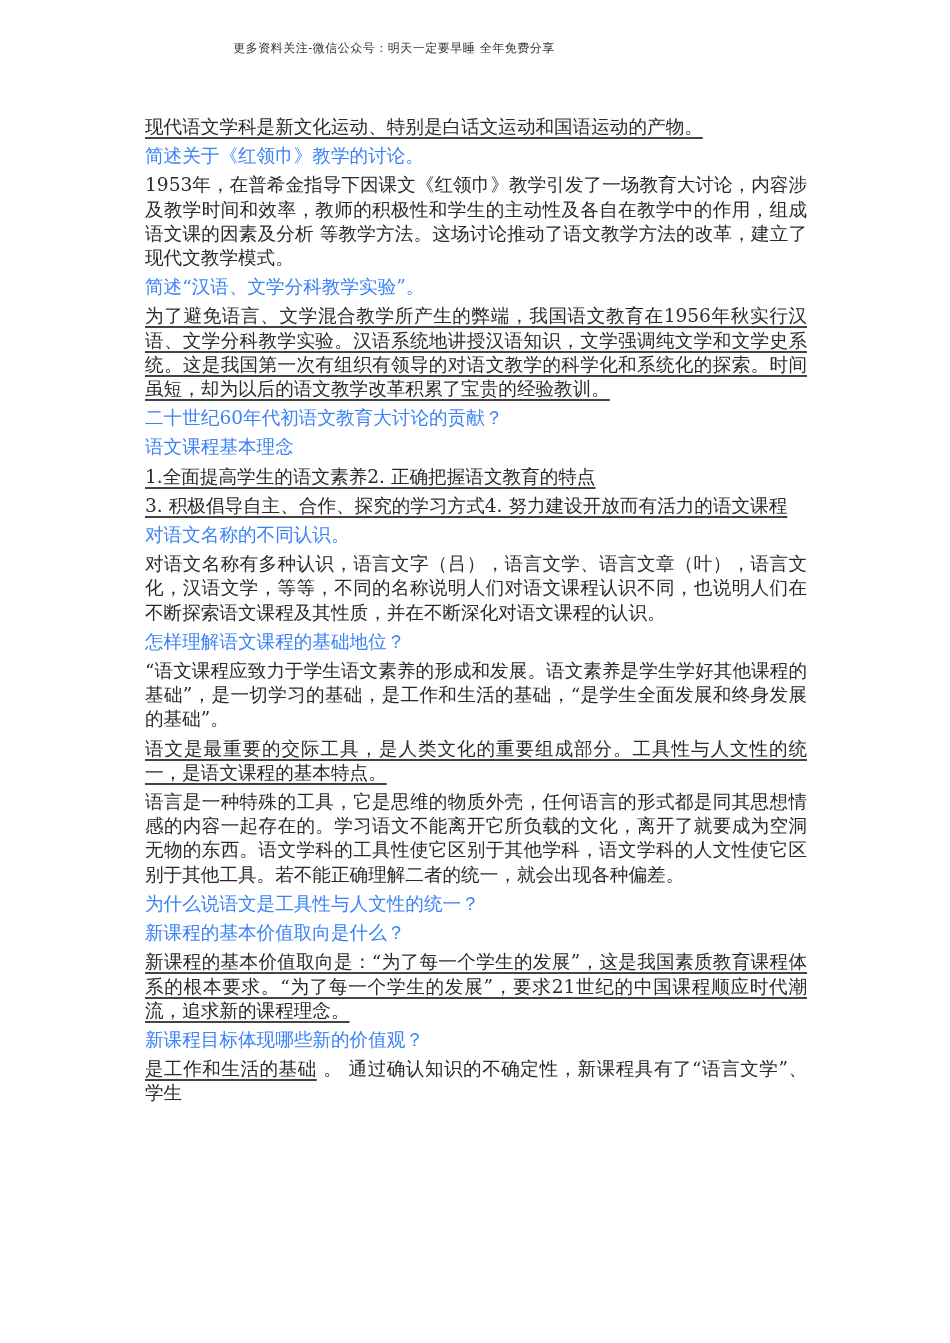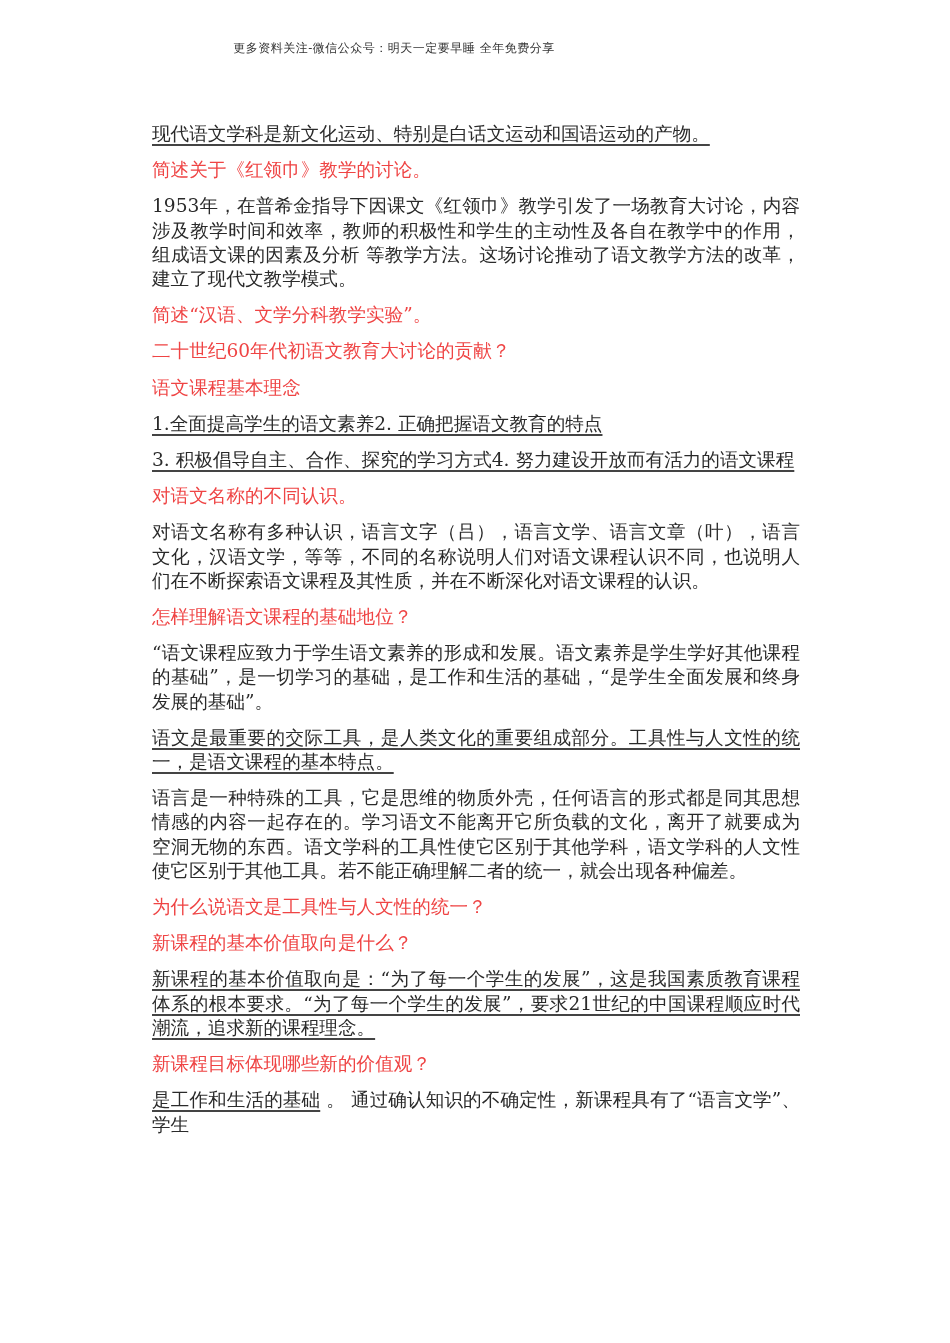--- a/index.html
+++ b/index.html
@@ -6,34 +6,35 @@
   body { width: 950px; height: 1343px; position: relative; overflow: hidden; }
   .header {
     position: absolute; top: 40px; left: 0; width: 788px; text-align: center;
     font-family: "DejaVu Serif", serif; font-size: 12px; color: #333; letter-spacing: 0.5px;
   }
   .doc {
     position: absolute; top: 110px; left: 140px; width: 672px;
     font-family: "DejaVu Serif", "Liberation Serif", serif;
     font-size: 18.6px; line-height: 24.2px; color: #2a2a2a;
   }
-  .para { margin: 12px; padding: 0; text-align: justify; text-align-last: left; }
+  .para { margin: 5px; padding: 0; text-align: justify; text-align-last: left; }
   .u { text-decoration: underline; text-decoration-color: #444; text-underline-offset: 4px; text-decoration-thickness: 1.5px; }
-  .q { color: #ef4444; }
+  .q { color: #3b82f6; }
 </style>
 </head>
 <body>
 
 <div class="header">更多资料关注-微信公众号：明天一定要早睡 全年免费分享</div>
 
 <div class="doc">
   <p class="para u">现代语文学科是新文化运动、特别是白话文运动和国语运动的产物。</p>
   <p class="para q">简述关于《红领巾》教学的讨论。</p>
   <p class="para">1953年，在普希金指导下因课文《红领巾》教学引发了一场教育大讨论，内容涉及教学时间和效率，教师的积极性和学生的主动性及各自在教学中的作用，组成语文课的因素及分析  等教学方法。这场讨论推动了语文教学方法的改革，建立了现代文教学模式。</p>
   <p class="para q">简述“汉语、文学分科教学实验”。</p>
+  <p class="para u">为了避免语言、文学混合教学所产生的弊端，我国语文教育在1956年秋实行汉语、文学分科教学实验。汉语系统地讲授汉语知识，文学强调纯文学和文学史系统。这是我国第一次有组织有领导的对语文教学的科学化和系统化的探索。时间虽短，却为以后的语文教学改革积累了宝贵的经验教训。</p>
   <p class="para q">二十世纪60年代初语文教育大讨论的贡献？</p>
   <p class="para q">语文课程基本理念</p>
   <p class="para u">1.全面提高学生的语文素养2. 正确把握语文教育的特点</p>
   <p class="para u">3. 积极倡导自主、合作、探究的学习方式4.  努力建设开放而有活力的语文课程</p>
   <p class="para q">对语文名称的不同认识。</p>
   <p class="para">对语文名称有多种认识，语言文字（吕），语言文学、语言文章（叶），语言文化，汉语文学，等等，不同的名称说明人们对语文课程认识不同，也说明人们在不断探索语文课程及其性质，并在不断深化对语文课程的认识。</p>
   <p class="para q">怎样理解语文课程的基础地位？</p>
   <p class="para">“语文课程应致力于学生语文素养的形成和发展。语文素养是学生学好其他课程的基础”，是一切学习的基础，是工作和生活的基础，“是学生全面发展和终身发展的基础”。</p>
   <p class="para u">语文是最重要的交际工具，是人类文化的重要组成部分。工具性与人文性的统一，是语文课程的基本特点。</p>
   <p class="para">语言是一种特殊的工具，它是思维的物质外壳，任何语言的形式都是同其思想情感的内容一起存在的。学习语文不能离开它所负载的文化，离开了就要成为空洞无物的东西。语文学科的工具性使它区别于其他学科，语文学科的人文性使它区别于其他工具。若不能正确理解二者的统一，就会出现各种偏差。</p>

